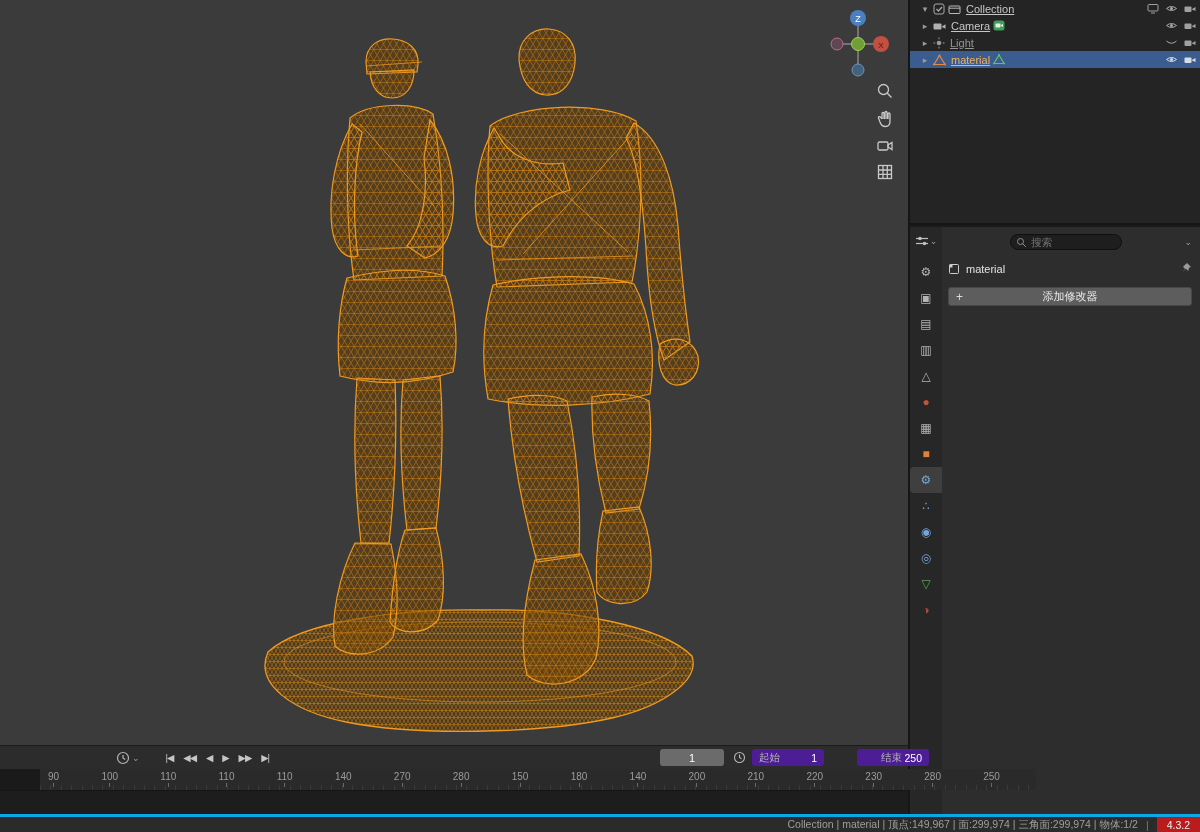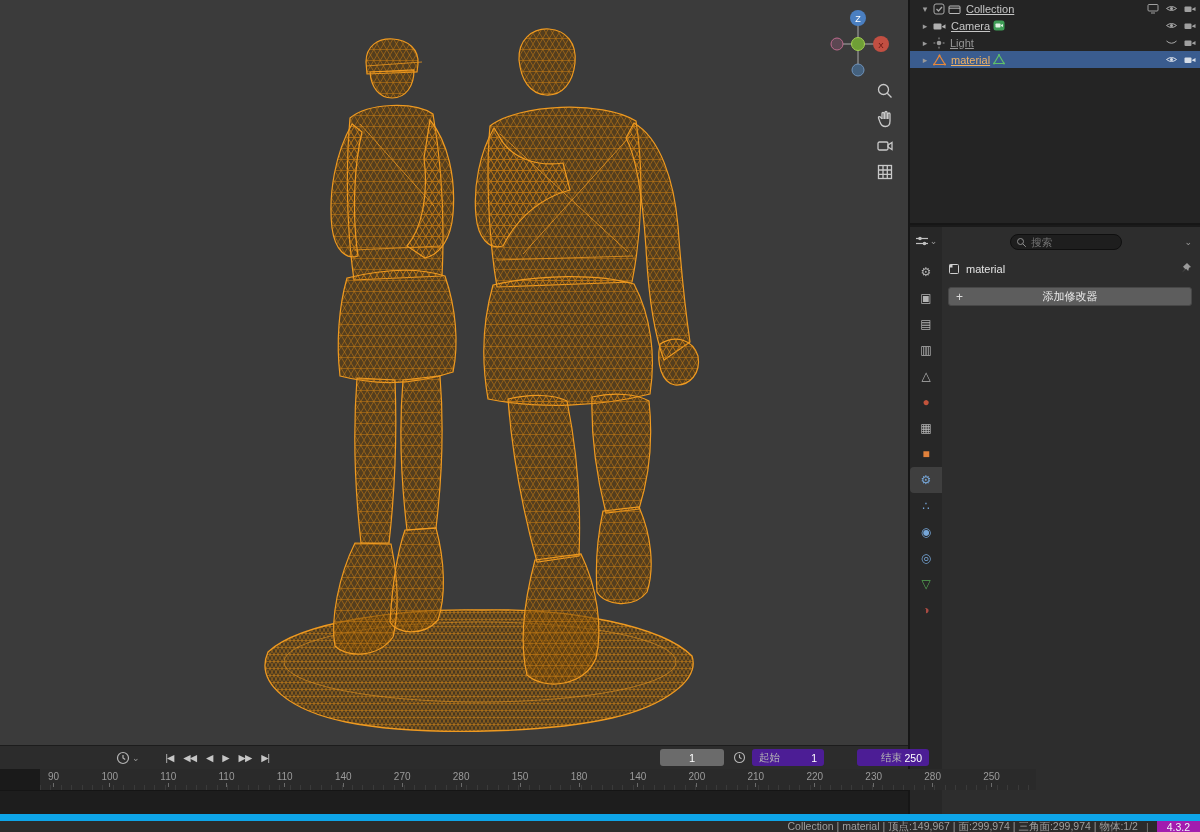--- a/index.html
+++ b/index.html
@@ -66,24 +66,24 @@
   .startbox { left:752px; } .endbox { left:857px;padding-left:24px; }
 
   .ruler { position:absolute; left:0; top:769px; width:996px; height:21px; background:#2a2a2a; display:flex; justify-content:space-between; padding:2px 36px 0 8px;margin-left:40px; }
   .ruler::before { content:""; position:absolute; left:0; right:0; bottom:0; height:5px;
     background:repeating-linear-gradient(90deg,#3a3a3a 0 1px,transparent 1px 10.4px); }
   .tick { font-size:10px; color:#9b9b9b; text-align:center; }
   .tick::after { content:""; display:block; width:1px; height:4px; background:#6b6b6b; margin:1px auto 0; }
   .channels { position:absolute; left:0; top:790px; width:908px; height:24px; background:#1d1d1d; border-top:1px solid #151515; }
 
   
-  .statusbar { position:absolute; left:0; top:814px; width:1200px; height:18px; background:#2b2b2b; border-top:7px solid #0ea5e9;
+  .statusbar { position:absolute; left:0; top:814px; width:1200px; height:18px; background:#2b2b2b; border-top:3px solid #0ea5e9;
     display:flex; align-items:center; justify-content:flex-end; font-size:10.5px; color:#9e9e9e; }
   .statusbar .sep { margin:0 8px; color:#7a7a7a; }
-  .verbadge { background:#a21caf; color:#eef2f8; height:100%; display:flex; align-items:center; padding:0 10px; }
+  .verbadge { background:#b91c1c; color:#eef2f8; height:100%; display:flex; align-items:center; padding:0 10px; }
 
   .vdivider { position:absolute; left:908px; top:0; width:2px; height:814px; background:#161616; }
 </style>
 </head>
 <body>
 
 <div class="app">
 
   <div class="viewport">
     <svg class="statue" width="908" height="745" viewBox="0 0 908 745">

